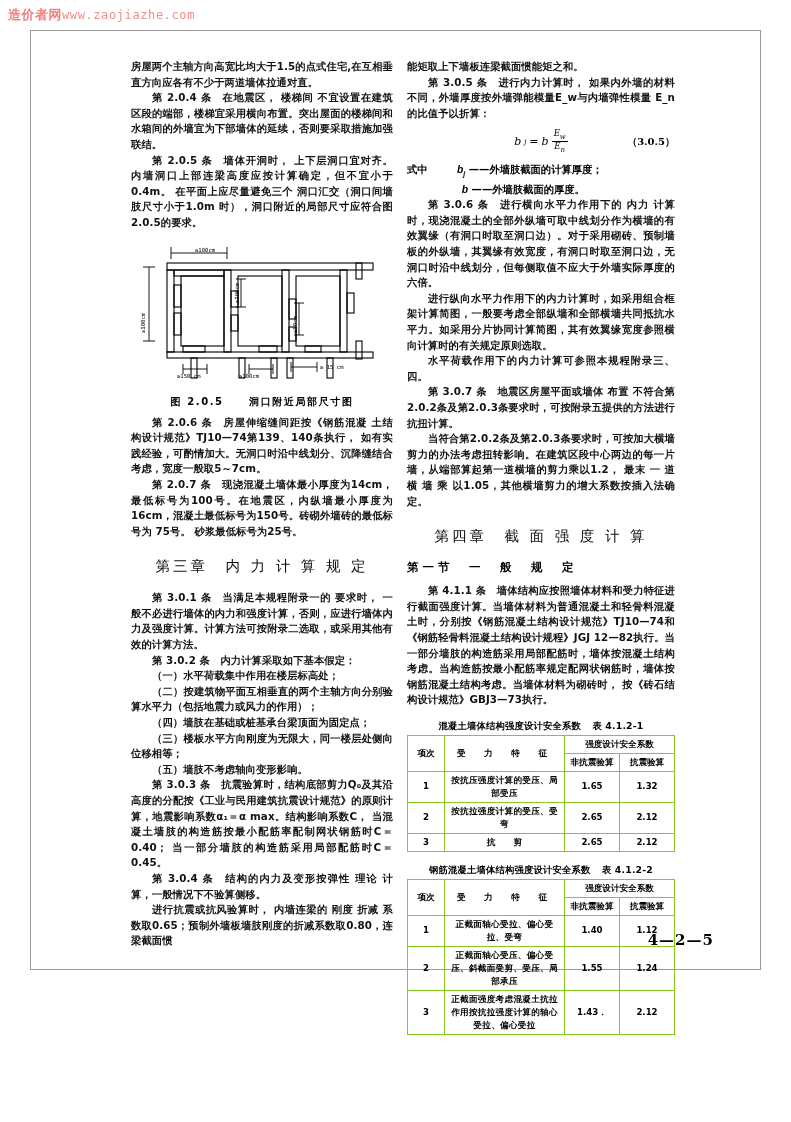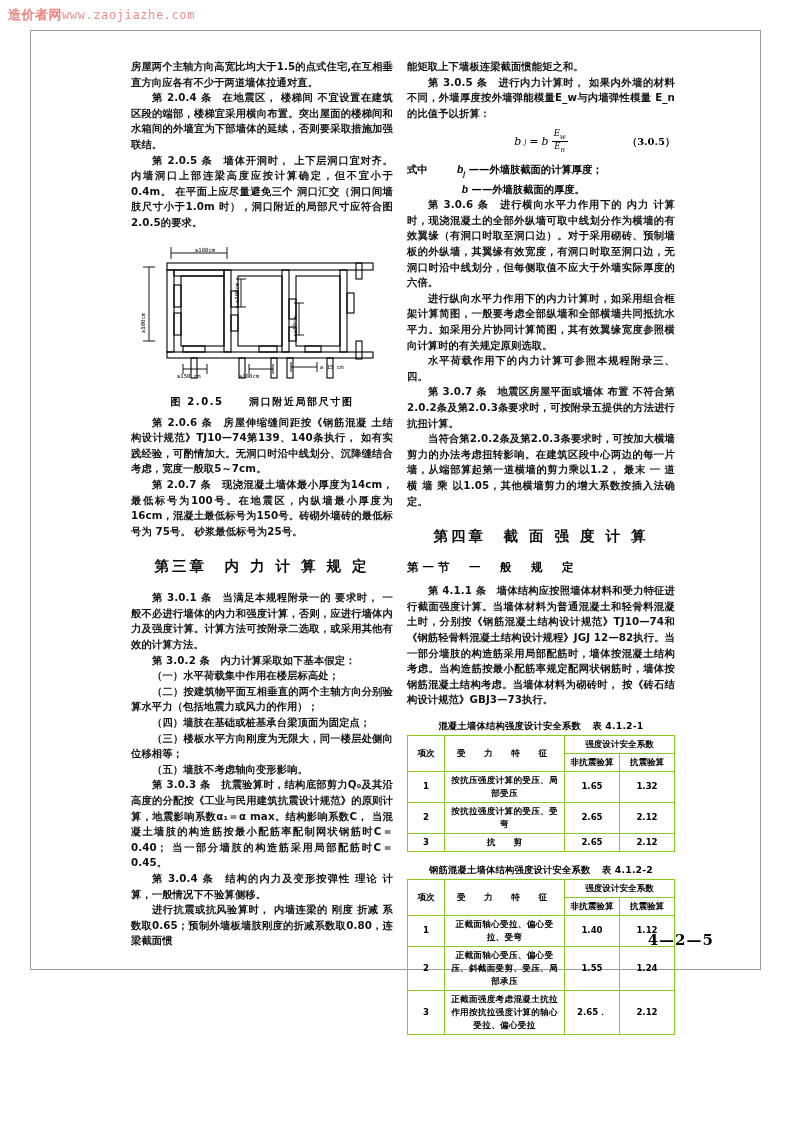--- a/index.html
+++ b/index.html
@@ -49,21 +49,21 @@
     margin:0 0 0 0;
     letter-spacing:0.1px;
     font-weight:bold;
     color:#121212;
   }
   .p.indent{text-indent:21px;}
 
   .chapter{
     text-align:center;
     font-size:14.5px;
-    font-weight:bold;
+    font-weight:normal;
     letter-spacing:3px;
     margin:18px 0 14px 0;
     color:#0d0d0d;
   }
   .section-h{
     font-size:11.5px;
     font-weight:bold;
     letter-spacing:4px;
     margin:10px 0 8px 0;
   }
@@ -365,21 +365,21 @@
           </tr>
           <tr>
             <td>2</td>
             <td class="feat">正截面轴心受压、偏心受压、斜截面受剪、受压、局部承压</td>
             <td>1.55</td>
             <td>1.24</td>
           </tr>
           <tr>
             <td>3</td>
             <td class="feat">正截面强度考虑混凝土抗拉作用按抗拉强度计算的轴心受拉、偏心受拉</td>
-            <td>2.65．</td>
+            <td>1.43．</td>
             <td>2.12</td>
           </tr>
         </tbody>
       </table>
 
     </div>
   </div>
 
   <div id="pageno-wrap">
     <div id="pageno">4—2—5</div>

